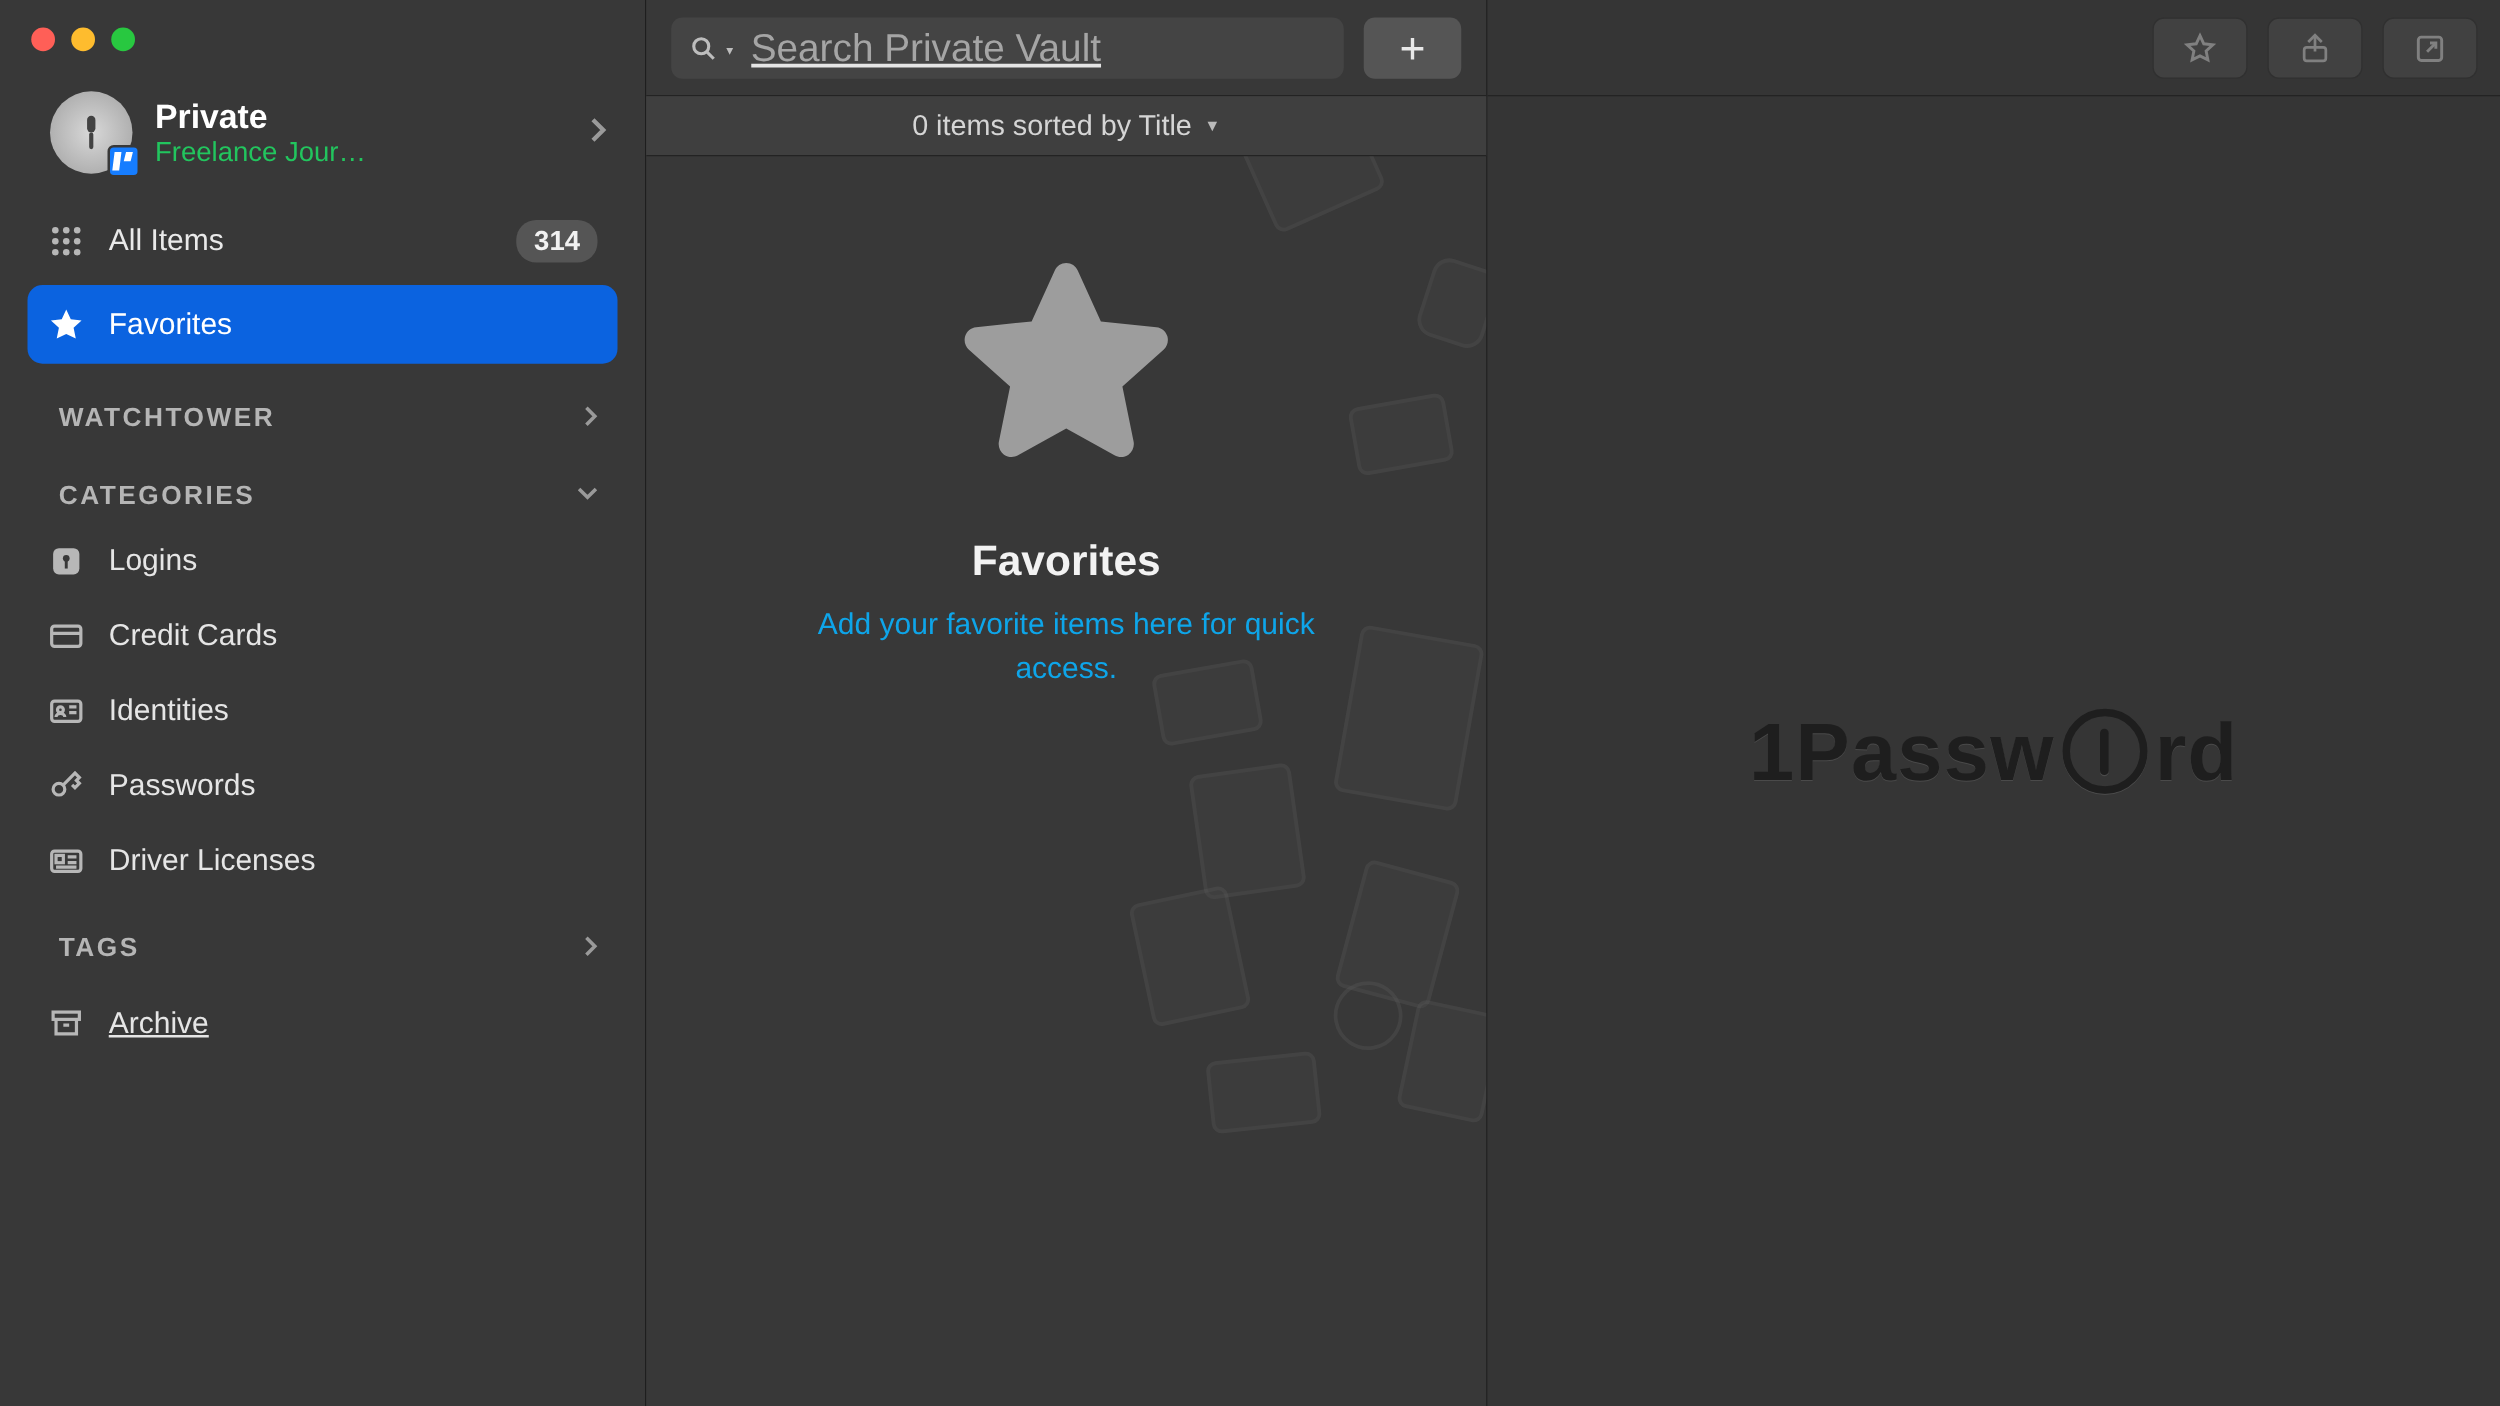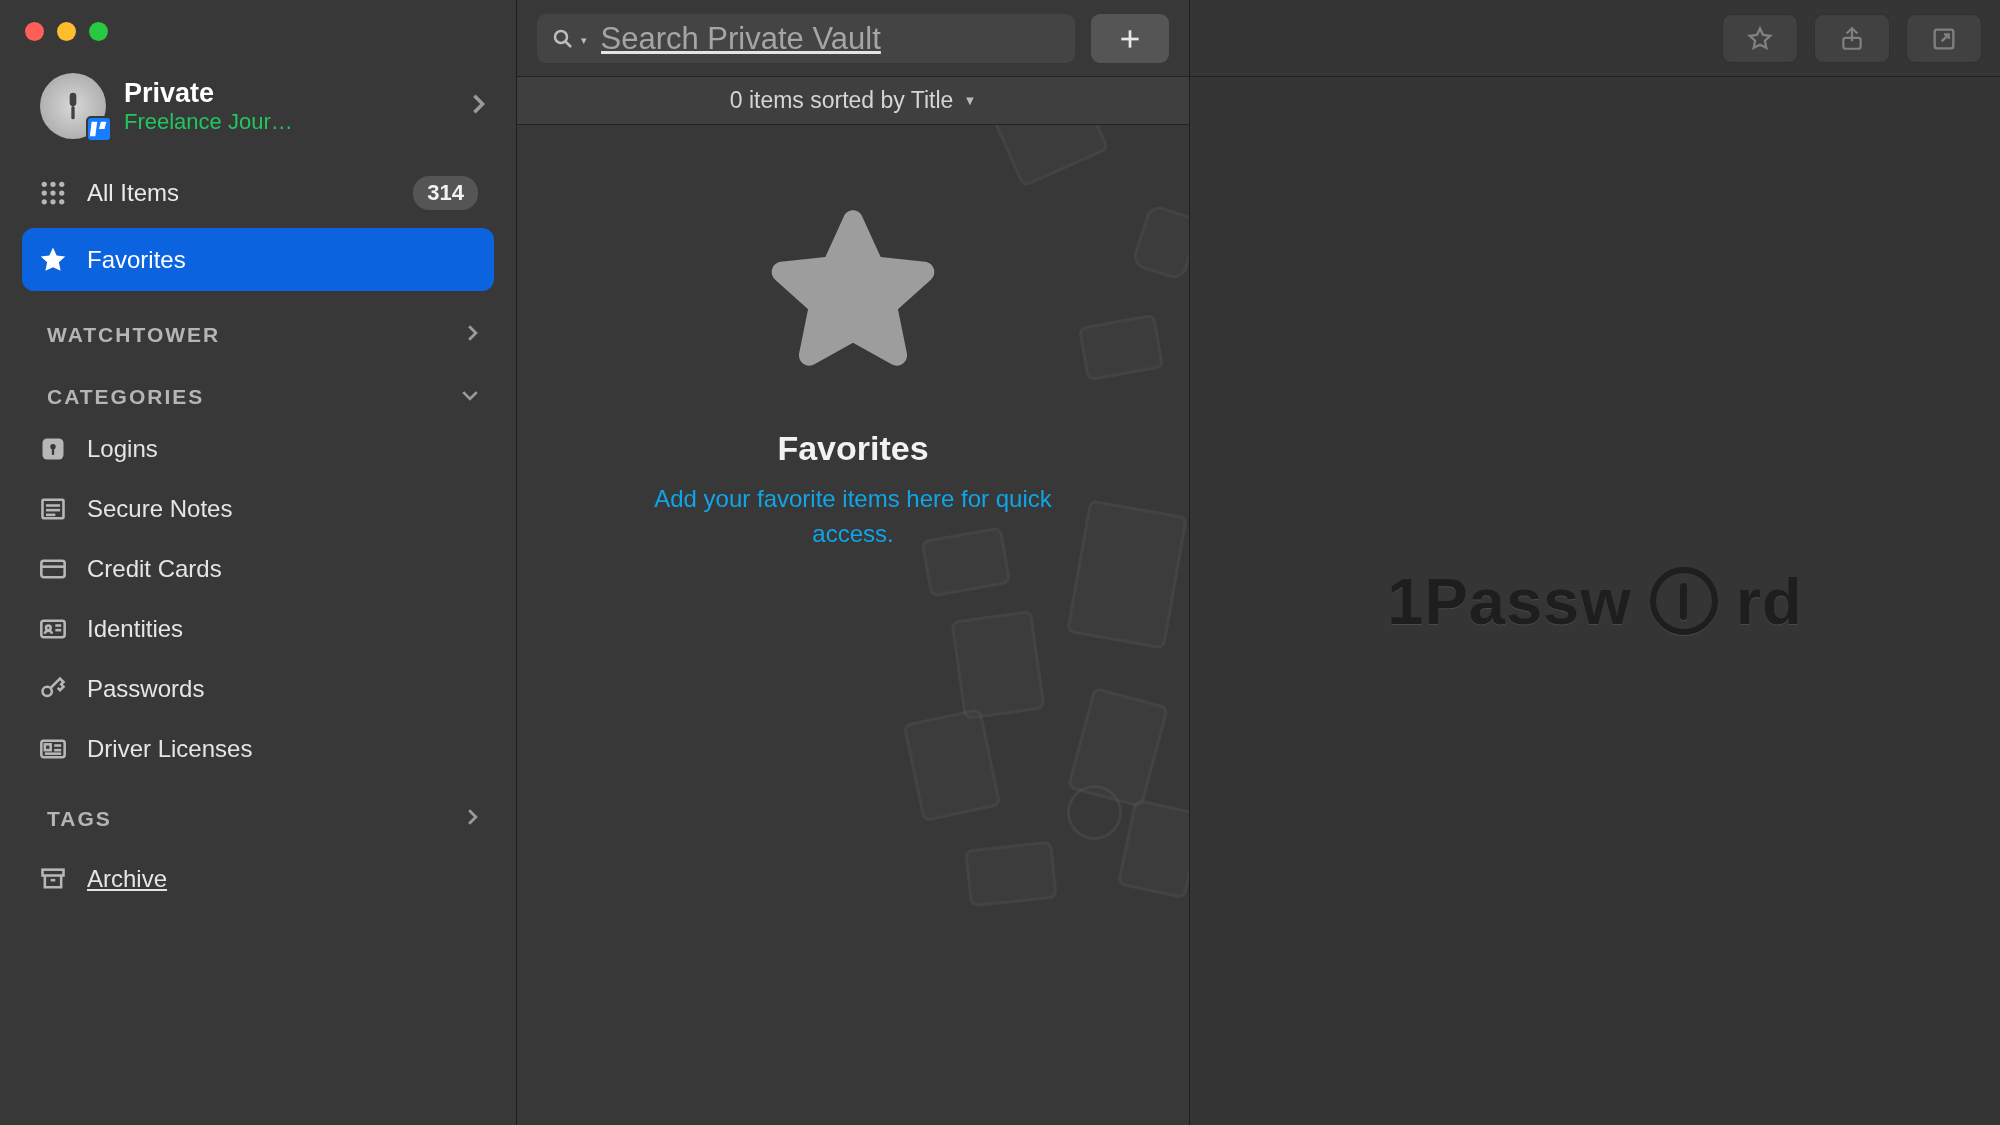--- a/index.html
+++ b/index.html
@@ -56,21 +56,21 @@
   .empty-title { font-size: 34px; font-weight:700; color:#f2f2f2; margin-bottom:14px; }
   .empty-sub { font-size: 24px; color:#0ea5e9; line-height:1.45; max-width: 400px; }
 
   .bg-card { position:absolute; border-radius:8px; border: 3px solid #5a5a5a; background: #464646; opacity:0.35; display:flex; align-items:center; justify-content:center; color:#7c7c7c;}
 
   
   .detail { flex:1; background: #353535; display:flex; flex-direction:column; }
   .detail-toolbar { display:flex; justify-content:flex-end; gap:16px; padding: 14px 18px 13px 0; border-bottom:1px solid #232323; }
   .tool-btn { width:76px; height:49px; background:#414141; border:1px solid #303030; border-radius:9px; display:flex; align-items:center; justify-content:center; cursor:pointer; color:#808080; }
   .brand-area { flex:1; display:flex; align-items:center; justify-content:center; }
-  .brand { font-size:65px; font-weight:700; letter-spacing:1px; display:flex; align-items:center; gap:16px;}
+  .brand { font-size:65px; font-weight:700; letter-spacing:1px; display:flex; align-items:center; gap:4px;}
   .brand .t1 { color:#1e1e1e; text-shadow: 0 1px 0 #4a4a4a; }
   .brand .ring { display:inline-flex; align-items:center; justify-content:center; width:68px; height:68px; border:6px solid #1e1e1e; border-radius:50%; box-shadow: 0 1px 0 #4a4a4a; margin:0 2px; position:relative;}
   .brand .ring::after { content:""; width:7px; height:37px; background:#1e1e1e; border-radius:4px; box-shadow: 0 1px 0 #4a4a4a;}
 </style>
 </head>
 <body>
 
 <div class="app">
 
   <div class="sidebar">
@@ -153,31 +153,20 @@
         <span class="icon">
           <svg width="28" height="28" viewBox="0 0 24 24" fill="currentColor">
               <rect x="3" y="3" width="18" height="18" rx="4"></rect>
               <circle cx="12" cy="10" r="2.3" fill="#383838"></circle>
               <rect x="11" y="11" width="2" height="6" fill="#383838"></rect>
             </svg>
         </span>
         <span>Logins</span>
       </div>
 
-      <div class="sb-cat">
-        <span class="icon">
-          <svg width="28" height="28" viewBox="0 0 24 24" fill="none" stroke="currentColor" stroke-width="2.2">
-              <rect x="3" y="4" width="18" height="16" rx="1"></rect>
-              <line x1="6" y1="9" x2="18" y2="9"></line>
-              <line x1="6" y1="13" x2="18" y2="13"></line>
-              <line x1="6" y1="17" x2="14" y2="17"></line>
-            </svg>
-        </span>
-        <span>Secure Notes</span>
-      </div>
 
       <div class="sb-cat">
         <span class="icon">
           <svg width="30" height="28" viewBox="0 0 24 24" fill="none" stroke="currentColor" stroke-width="2.2">
               <rect x="2" y="5" width="20" height="14" rx="2"></rect>
               <line x1="2" y1="10" x2="22" y2="10"></line>
             </svg>
         </span>
         <span>Credit Cards</span>
       </div>

